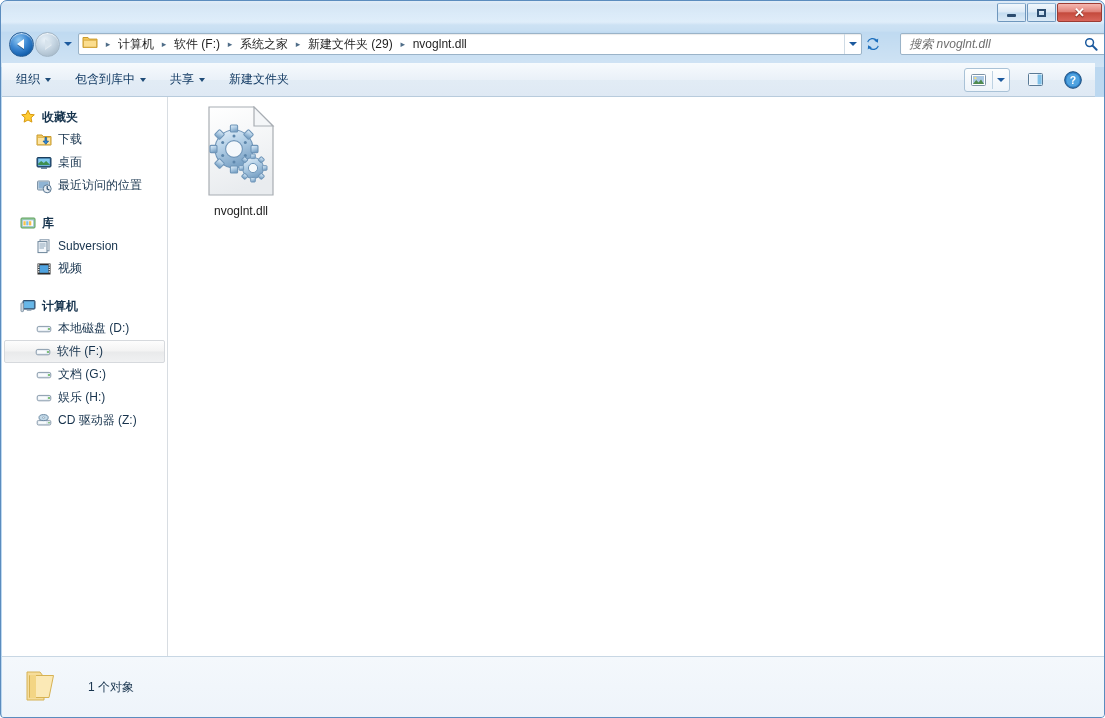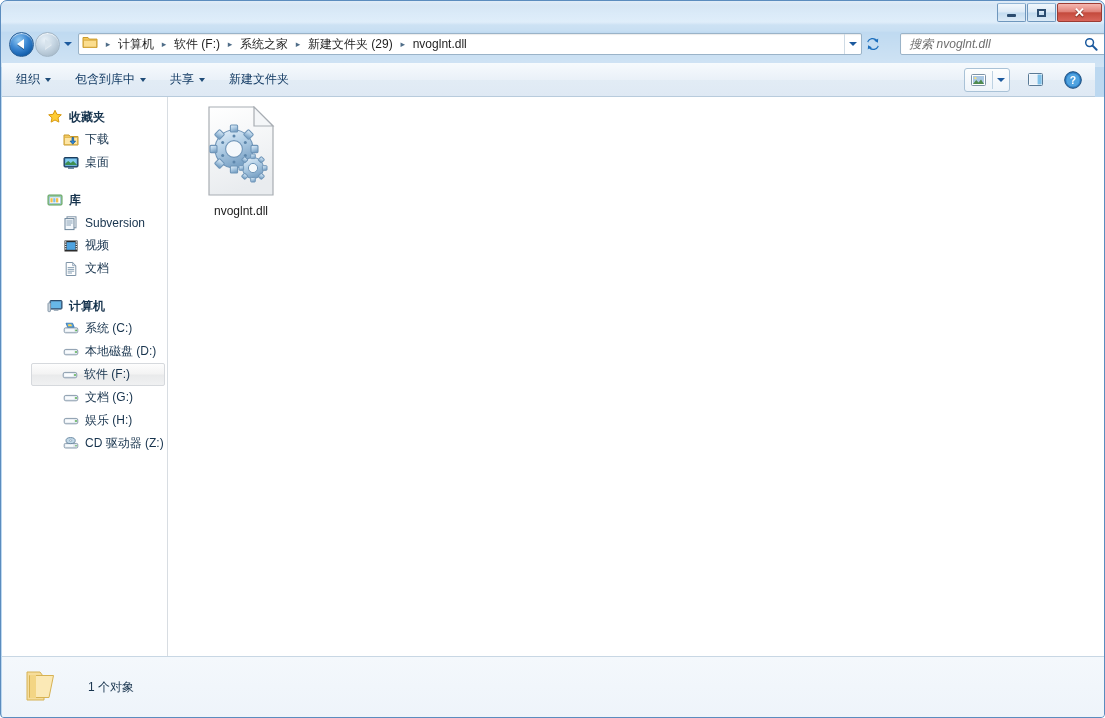--- a/index.html
+++ b/index.html
@@ -175,21 +175,21 @@
     background: #ffffff;
   }
   #sidebar {
     width: 166px; height: 559px;
     background: #ffffff;
     border-right: 1px solid #d8dde2;
     padding-top: 9px;
     overflow: hidden;
     position: relative;
   }
-  .navgroup { margin-bottom: 2px; margin-left: 27px; }
+  .navgroup { margin-bottom: 2px; }
   .navhdr {
     display:flex; align-items:center; gap: 6px;
     height: 22px; padding-left: 18px; cursor: pointer;
     font-size: 12px; color: #16334d; font-weight: 600;
   }
   .navitem {
     display:flex; align-items:center; gap: 6px;
     height: 23px; padding-left: 32px; cursor: pointer;
     font-size: 12px; color: #17334d;
     margin: 0 2px;
@@ -376,20 +376,29 @@
         </div>
         <div class="navitem">
           <svg width="16" height="16" viewBox="0 0 16 16">
             <rect x="1" y="2.5" width="14" height="9.5" rx="1" fill="#2e5f8c" stroke="#1b3d5c"></rect>
             <rect x="2.2" y="3.6" width="11.6" height="7.2" fill="#7fc9ef"></rect>
             <path d="M2.2 8.4l3-2.5 2.6 2.2 2.3-2 3.7 3.4v.5H2.2z" fill="#3e8f52"></path>
             <rect x="5" y="12.4" width="6" height="1.4" fill="#4a6d8c"></rect>
           </svg>
           <span>桌面</span>
         </div>
+        <div class="navitem">
+          <svg width="16" height="16" viewBox="0 0 16 16">
+            <rect x="1.5" y="3" width="12" height="9" rx="1" fill="#c8d6e2" stroke="#7f94a7"></rect>
+            <rect x="2.6" y="4" width="9.8" height="6.3" fill="#8fb4d4"></rect>
+            <circle cx="11.2" cy="10.8" r="4" fill="#e8eef4" stroke="#5a7792"></circle>
+            <path d="M11.2 8.3v2.6l1.9 1.1" fill="none" stroke="#2a4c6c" stroke-width="1.2" stroke-linecap="round"></path>
+          </svg>
+          <span>最近访问的位置</span>
+        </div>
       </div>
 
       <div class="gap"></div>
 
       <div class="navgroup">
         <div class="navhdr">
           <svg width="16" height="16" viewBox="0 0 16 16">
             <rect x="1" y="3" width="14" height="10" rx="1" fill="#9bd19b" stroke="#5f9e5f"></rect>
             <rect x="2.3" y="5" width="11.4" height="6.6" fill="#ffffff" stroke="#8fb8d6" stroke-width=".7"></rect>
             <rect x="3.4" y="6.2" width="2.3" height="4.2" fill="#f3c04b"></rect>
@@ -419,56 +428,33 @@
               <rect x="2.1" y="7.9" width="1.2" height="1.3"></rect>
                 <rect x="2.1" y="10.2" width="1.2" height="1.3"></rect>
               <rect x="12.7" y="3.3" width="1.2" height="1.3"></rect>
                 <rect x="12.7" y="5.6" width="1.2" height="1.3"></rect>
               <rect x="12.7" y="7.9" width="1.2" height="1.3"></rect>
                 <rect x="12.7" y="10.2" width="1.2" height="1.3"></rect>
             </g>
           </svg>
           <span>视频</span>
         </div>
-        <div class="navitem">
-          <svg width="16" height="16" viewBox="0 0 16 16">
-            <path d="M3.2 1.5h6.4l3.2 3.2v9.8H3.2z" fill="#ffffff" stroke="#7f94a7"></path>
-            <path d="M9.6 1.5v3.2h3.2z" fill="#dce6ee" stroke="#7f94a7" stroke-width=".7"></path>
-            <g stroke="#8aa2b6">
-                <line x1="4.7" y1="6.6" x2="11.2" y2="6.6"></line>
-                <line x1="4.7" y1="8.4" x2="11.2" y2="8.4"></line>
-            <line x1="4.7" y1="10.2" x2="11.2" y2="10.2"></line>
-                <line x1="4.7" y1="12" x2="9" y2="12"></line>
-              </g>
-          </svg>
-          <span>文档</span>
-        </div>
       </div>
 
       <div class="gap"></div>
 
       <div class="navgroup">
         <div class="navhdr">
           <svg width="16" height="16" viewBox="0 0 16 16">
             <rect x="3" y="2.5" width="12" height="8.6" rx="1" fill="#51799e" stroke="#2c4e6e"></rect>
             <rect x="4.1" y="3.5" width="9.8" height="6.5" fill="#67b7e8"></rect>
             <rect x="1" y="5" width="2.4" height="8.6" rx=".6" fill="#d0dae3" stroke="#8698a8"></rect>
             <rect x="6.8" y="11.4" width="4.6" height="1.3" fill="#7f93a6"></rect>
           </svg>
           <span>计算机</span>
-        </div>
-        <div class="navitem">
-          <svg width="16" height="16" viewBox="0 0 16 16">
-            <rect x="1.2" y="6.8" width="13.6" height="5" rx="1.4" fill="#dfe7ee" stroke="#8a9cad"></rect>
-            <rect x="2.2" y="8.2" width="9" height="2.3" fill="#f7fafc"></rect>
-            <circle cx="13.1" cy="9.4" r=".9" fill="#59b04f"></circle>
-            <path d="M3 2.2h6.6l1.6 4H4.6z" fill="#5aa3dc" stroke="#2a6ca8" stroke-width=".7"></path>
-            <path d="M5.2 3.2h3l.9 2h-4z" fill="#ffd34d"></path>
-          </svg>
-          <span>系统 (C:)</span>
         </div>
         <div class="navitem">
           <svg width="16" height="16" viewBox="0 0 16 16">
             <rect x="1.2" y="5.4" width="13.6" height="5.4" rx="1.6" fill="#e4ebf1" stroke="#8a9cad"></rect>
             <rect x="2.3" y="6.7" width="8.6" height="2.6" rx=".5" fill="#fafcfe"></rect>
             <circle cx="13" cy="8.1" r="1" fill="#5fb552"></circle>
           </svg>
           <span>本地磁盘 (D:)</span>
         </div>
         <div class="navitem selected">

